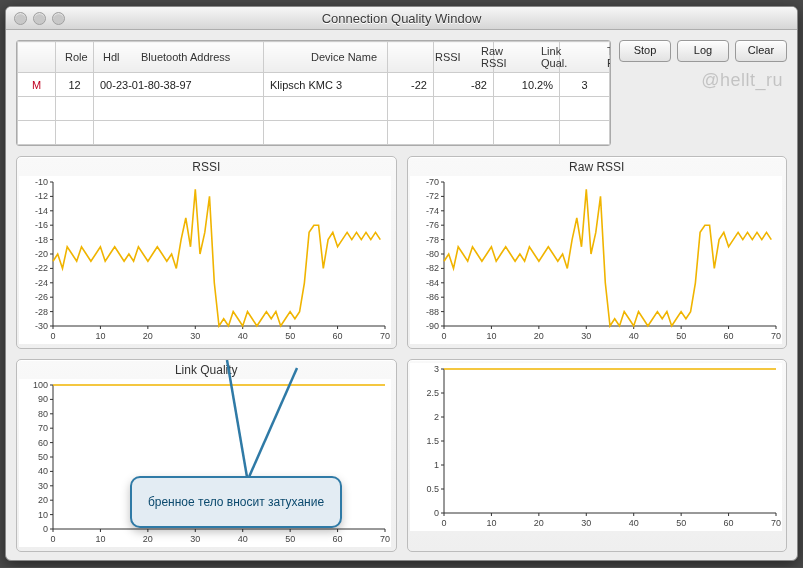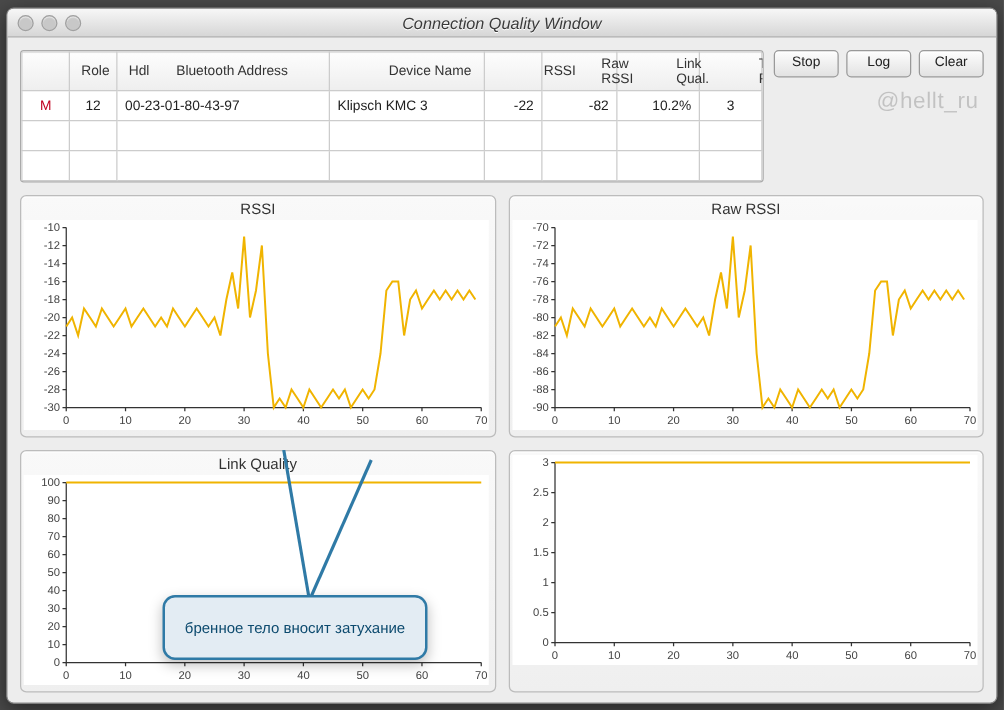--- a/index.html
+++ b/index.html
@@ -1,20 +1,20 @@
 <!DOCTYPE html>
 <html><head>
 <meta charset="utf-8">
 <style>
   html, body { margin:0; padding:0; background:#4a4a4a; font-family:"Lucida Grande","Helvetica Neue",Arial,sans-serif; font-size:11px; color:#222; }
   .window { width:791px; margin:6px auto; background:#ededed; border:1px solid #888; border-radius:6px; box-shadow:0 4px 16px rgba(0,0,0,0.5); overflow:hidden; }
   .titlebar { height:22px; background:linear-gradient(#f7f7f7,#d6d6d6); border-bottom:1px solid #adadad; position:relative; display:flex; align-items:center; }
   .traffic { display:flex; gap:6px; margin-left:8px; }
   .tl { width:11px; height:11px; border-radius:50%; background:#c8c8c8; border:1px solid #a0a0a0; box-shadow:inset 0 1px 1px rgba(255,255,255,0.6); }
-  .win-title { position:absolute; left:0; right:0; text-align:center; font-size:13px; color:#3a3a3a; text-shadow:0 1px 0 #fff; pointer-events:none;font-style:italic; }
+  .win-title { position:absolute; left:0; right:0; text-align:center; font-size:13px; color:#3a3a3a; text-shadow:0 1px 0 #fff; pointer-events:none; }
   .content { padding:10px 10px 8px 10px; position:relative; }
   .top-row { display:flex; gap:8px; align-items:flex-start; }
   .table-wrap { flex:1; border:1px solid #aaa; border-radius:3px; background:#fff; overflow:hidden; }
   table { width:100%; border-collapse:collapse; table-layout:fixed; }
   th, td { border:1px solid #ccc; padding:3px 6px; text-align:left; height:17px; }
   th { background:linear-gradient(#fdfdfd,#eee); font-weight:normal; font-size:11px; color:#333;padding-left:47px; }
   td { font-size:11px; }
   .btn-col { display:flex; gap:6px; }
   .mac-btn { width:50px; height:20px; border:1px solid #999; border-radius:4px; background:linear-gradient(#fdfdfd,#e2e2e2); font-size:11px; color:#222; text-align:center; line-height:18px; cursor:pointer; box-shadow:inset 0 1px 0 #fff; }
   .charts { display:grid; grid-template-columns:1fr 1fr; gap:10px; margin-top:10px; }
@@ -69,21 +69,21 @@
               <th class="num">RSSI</th>
               <th class="num">Raw RSSI</th>
               <th class="num">Link Qual.</th>
               <th class="ctr">Tx Pwr</th>
             </tr>
           </thead>
           <tbody>
             <tr>
               <td class="ctr role-cell">M</td>
               <td class="ctr">12</td>
-              <td>00-23-01-80-43-97</td>
+              <td>00-23-01-80-38-97</td>
               <td>Klipsch KMC 3</td>
               <td class="num">-22</td>
               <td class="num">-82</td>
               <td class="num">10.2%</td>
               <td class="ctr">3</td>
             </tr>
             <tr>
                 <td></td>
                 <td></td>
                 <td></td>

